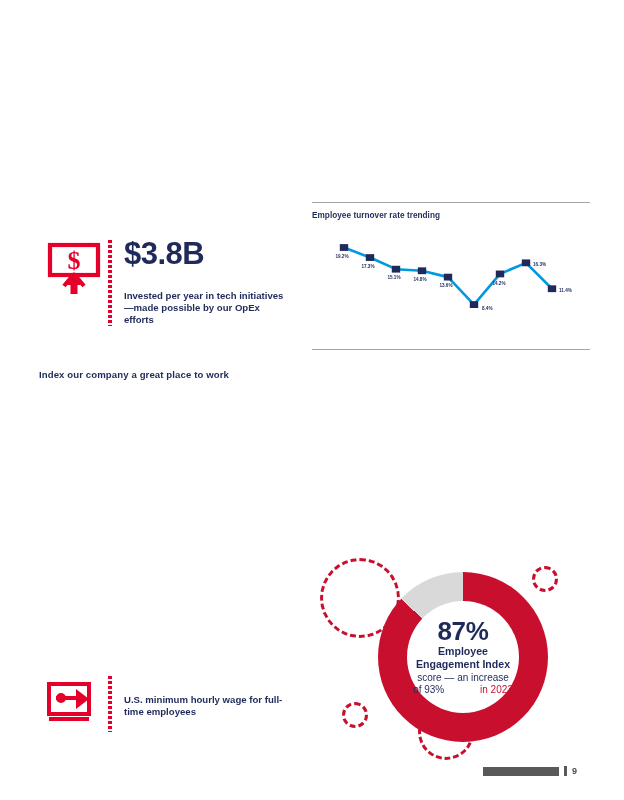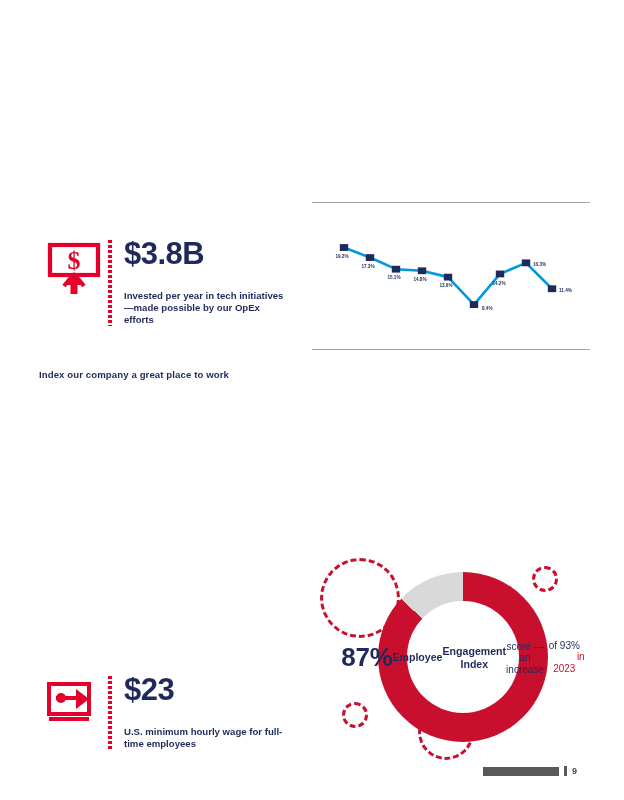--- a/index.html
+++ b/index.html
@@ -127,21 +127,21 @@
   .donut-hole {
     position: absolute;
     left: 50%;
     top: 50%;
     transform: translate(-50%, -50%);
     width: 112px;
     height: 112px;
     border-radius: 50%;
     background: #ffffff;
     display: flex;
-    flex-direction: row;
+    flex-direction: column;
     align-items: center;
     justify-content: center;
     text-align: center;
     padding: 0 6px;
   }
   .donut-pct {
     font-family: "Liberation Sans", sans-serif;
     font-size: 26px;
     font-weight: 700;
     color: #1f2a5a;
@@ -246,20 +246,21 @@
     <div class="stat-text">
       <div class="stat-number">$3.8B</div>
       <div class="stat-caption">Invested per year in tech initiatives—made possible by our OpEx efforts</div>
     </div>
   </div>
 
   <div class="section-heading" style="left:39px; top:369px;">Index our company a great place to work</div>
 
   <div class="chart-panel">
     <div class="chart-rule"></div>
+    <div class="chart-title">Employee turnover rate trending</div>
 
     <div class="chart-plot">
       <svg id="chart-svg" width="278" height="104" viewBox="0 0 278 104">
         <polyline id="chart-line" fill="none" stroke="#0099e0" stroke-width="2.6" stroke-linejoin="round" stroke-linecap="round" points="32,19.51428571428572 58,29.557142857142853 84,41.18571428571429 110,42.77142857142857 136,49.114285714285714 162,76.60000000000001 188,45.94285714285715 214,34.84285714285714 240,60.74285714285714"></polyline>
         <g id="chart-markers">
             <rect x="27.8" y="16.11428571428572" width="8.4" height="6.8" fill="#1f2a5a"></rect>
             <rect x="53.8" y="26.157142857142855" width="8.4" height="6.8" fill="#1f2a5a"></rect>
             <rect x="79.8" y="37.78571428571429" width="8.4" height="6.8" fill="#1f2a5a"></rect>
             <rect x="105.8" y="39.371428571428574" width="8.4" height="6.8" fill="#1f2a5a"></rect>
             <rect x="131.8" y="45.714285714285715" width="8.4" height="6.8" fill="#1f2a5a"></rect>
@@ -307,21 +308,20 @@
       <svg width="58" height="58" viewBox="0 0 58 58">
         <rect x="3" y="10" width="40" height="30" fill="none" stroke="#e4002b" stroke-width="4"></rect>
         <path d="M10 24 L34 24" stroke="#e4002b" stroke-width="4" fill="none"></path>
         <path d="M30 15 L43 25 L30 35 Z" fill="#e4002b"></path>
         <circle cx="15" cy="24" r="5" fill="#e4002b"></circle>
         <rect x="3" y="43" width="40" height="4" fill="#e4002b"></rect>
       </svg>
     </div>
     <div class="stat-rule"></div>
     <div class="stat-text">
-      <div class="stat-number">$23</div>
       <div class="stat-caption">U.S. minimum hourly wage for full-time employees</div>
     </div>
   </div>
 
   <div class="footer">
     <div class="footer-bar"></div>
     <div class="footer-sep"></div>
     <div class="footer-num">9</div>
   </div>
 

